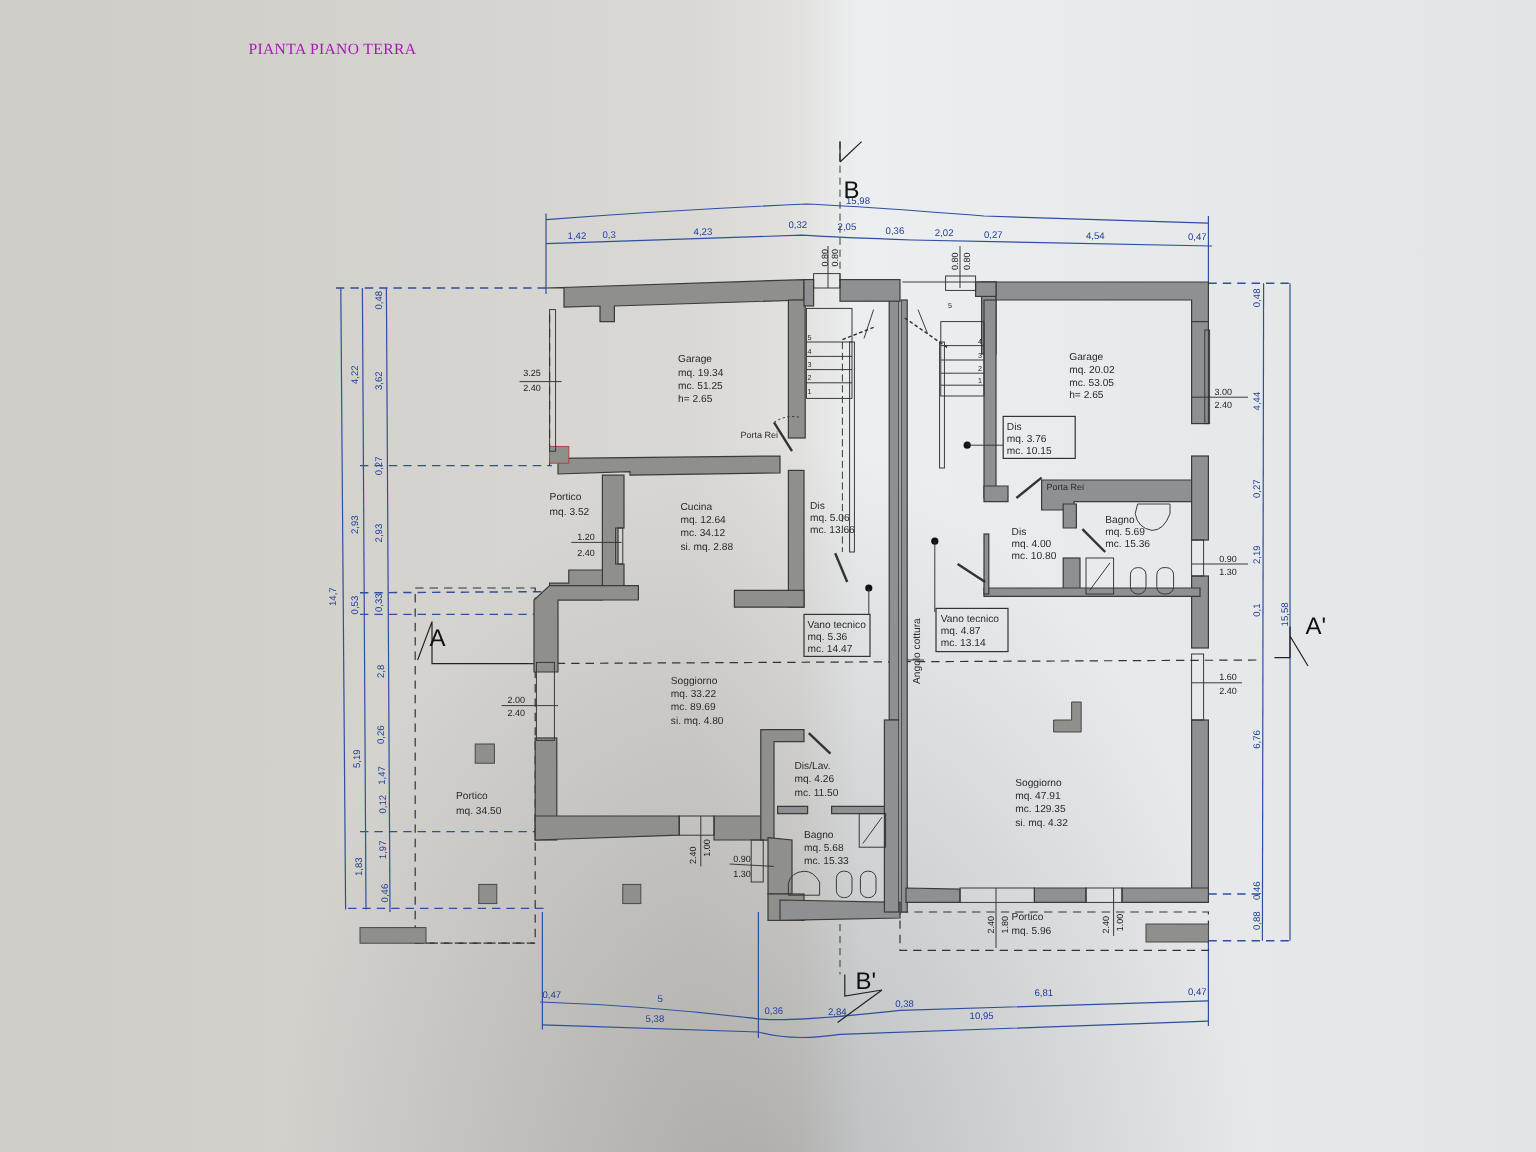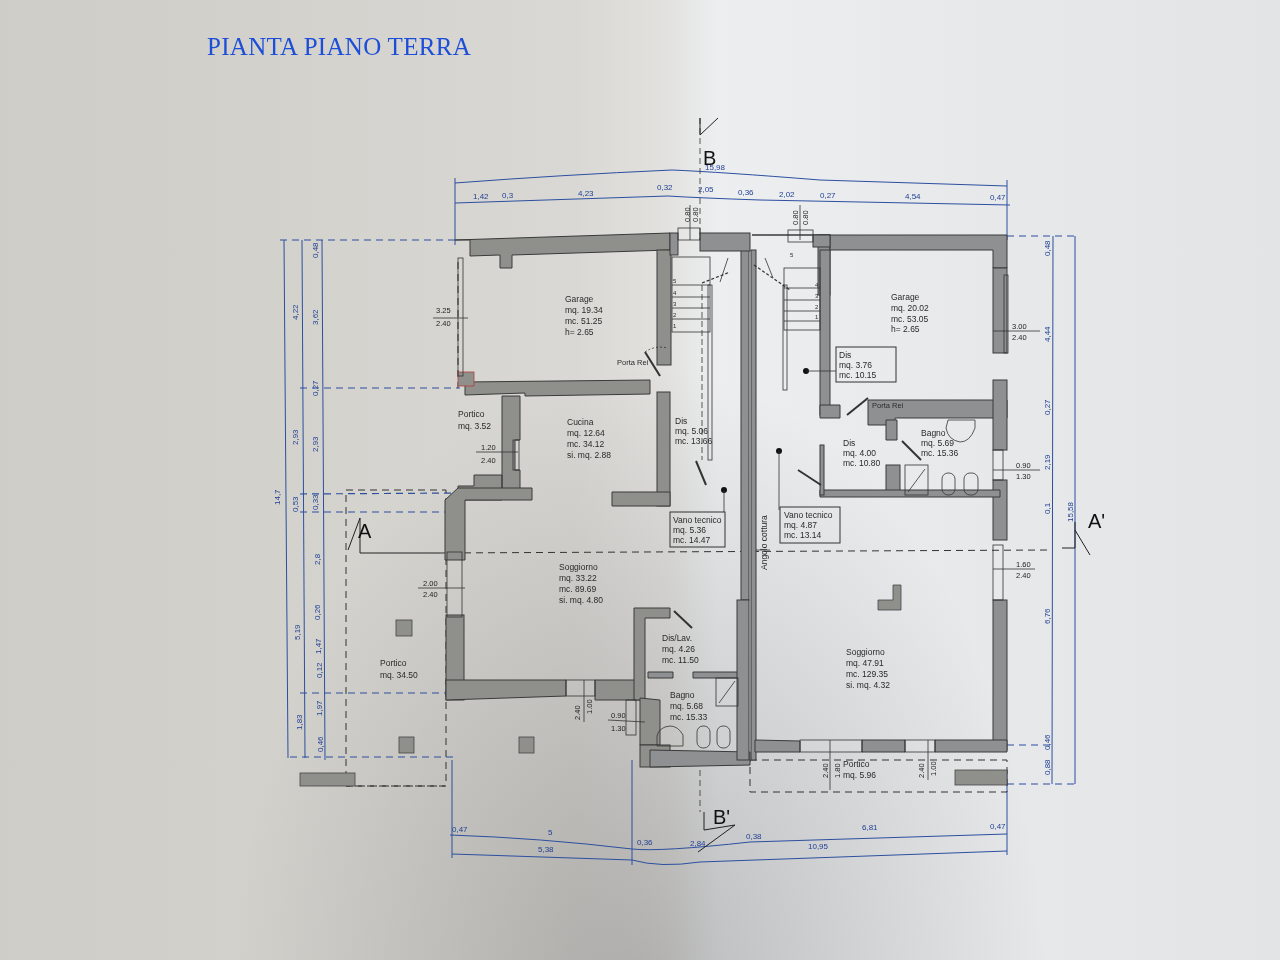--- a/index.html
+++ b/index.html
@@ -2,22 +2,22 @@
 <html><head>
 <meta charset="utf-8">
 <style>
   html,body{margin:0;padding:0;}
   body{width:1280px;height:960px;overflow:hidden;position:relative;
        background:#d9d9d6;font-family:"Liberation Sans",sans-serif;}
   .sheet{position:absolute;left:0;top:0;width:1280px;height:960px;
     background:linear-gradient(90deg,#cfcdc8 0%,#d3d1cc 20%,#d9d8d4 45%,#e2e1de 52%,#eceef0 56%,#e8e9eb 75%,#e3e4e6 100%);}
   .shadow{position:absolute;left:0;top:0;width:1280px;height:960px;
     background:radial-gradient(ellipse at 50% 105%, rgba(80,80,80,0.35) 0%, rgba(0,0,0,0) 45%);}
-  .title{position:absolute;left:207px;top:33px;color:#1d4ed8;
-    font-family:"Liberation Serif",serif;font-size:25px;letter-spacing:0.3px;}
+  .title{position:absolute;left:207px;top:33px;color:#a21caf;
+    font-family:"Liberation Serif",serif;font-size:13px;letter-spacing:0.3px;}
   svg{position:absolute;left:0;top:0;}
   .rl{font-family:"Liberation Sans",sans-serif;font-size:8.5px;fill:#2a2a2a;}
   .dim{font-family:"Liberation Sans",sans-serif;font-size:8px;fill:#1f3f94;}
   .dimb{font-family:"Liberation Sans",sans-serif;font-size:7.5px;fill:#222;}
   .sec{font-family:"Liberation Sans",sans-serif;font-size:20px;fill:#111;}
 </style>
 </head>
 <body>
 
 <div class="sheet"></div>

